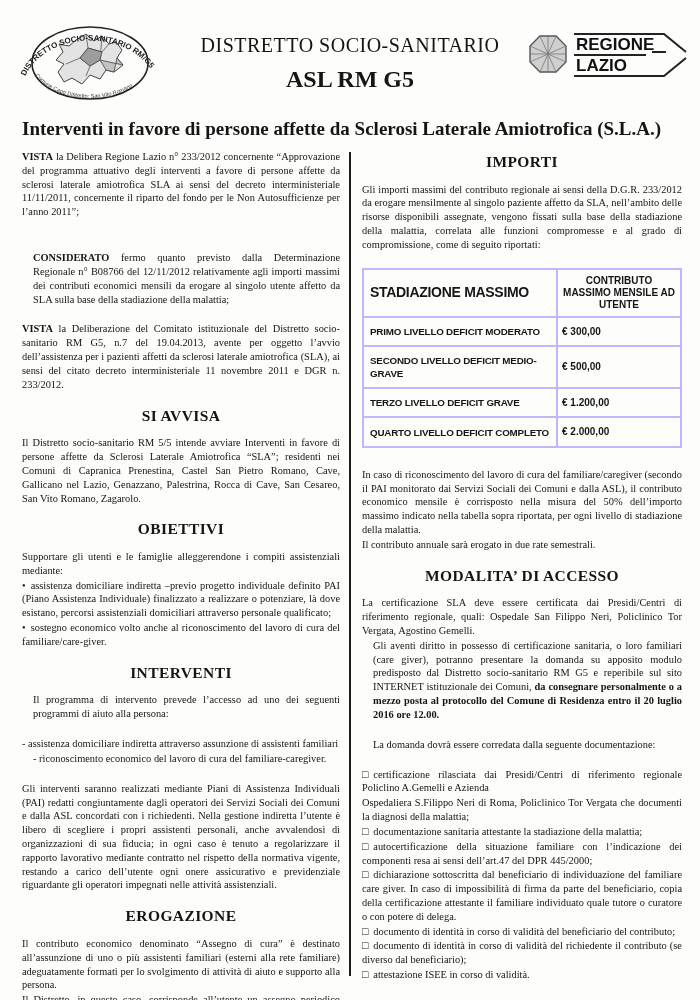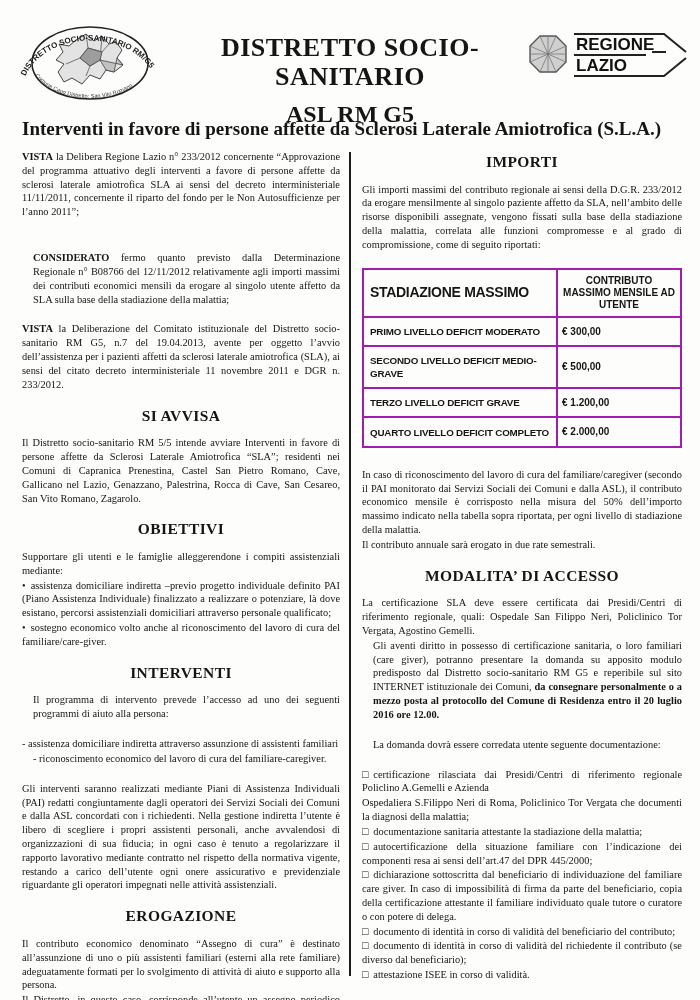--- a/index.html
+++ b/index.html
@@ -6,21 +6,21 @@
   .page{
     position:relative;width:700px;height:1000px;margin:0 auto;
     background:#fdfdfc;color:#151515;overflow:hidden;
     font-family:"Liberation Serif", serif;
   }
   
   .hdr{position:absolute;top:6px;left:0;width:700px;height:106px;}
   .logo-left{position:absolute;left:14px;top:2px;}
   .logo-right{position:absolute;right:6px;top:22px;}
   .titles{position:absolute;left:168px;right:168px;top:28px;text-align:center;}
-  .title1{font-size:26px;font-weight:bold;letter-spacing:.5px;line-height:1.1;}
+  .title1{font-size:20px;font-weight:normal;letter-spacing:.5px;line-height:1.1;}
   .title2{font-size:24px;font-weight:bold;margin-top:10px;line-height:1.1;}
   .subtitle{
     position:absolute;top:118px;left:22px;right:14px;
     font-size:19px;font-weight:bold;line-height:1.2;
   }
   
   .vdivider{position:absolute;left:349px;top:152px;width:2px;height:824px;background:#1c1c1c;}
   .col{position:absolute;top:150px;font-size:10.4px;line-height:1.33;}
   .col-left{left:22px;width:318px;}
   .col-right{left:362px;width:320px;}
@@ -32,21 +32,21 @@
   h3.sec{
     font-size:15.5px;font-weight:bold;text-align:center;
     margin:14px 0 10px 0;letter-spacing:.4px;
   }
   .chk .box, .blt .mark{display:inline-block;margin-right:5px;}
   
   table.tbl{
     width:100%;border-collapse:collapse;margin:16px 0 20px 0;
     font-family:"Liberation Sans", sans-serif;border:2px solid #111;
   }
-  table.tbl th, table.tbl td{border:2px solid #a21caf;}
+  table.tbl th, table.tbl td{border:2px solid #c4b5fd;}
   th.c1{font-size:14px;font-weight:bold;text-align:left;padding:9px 6px;letter-spacing:-.3px;}
   th.c2{font-size:10px;font-weight:bold;text-align:center;padding:5px 4px;line-height:1.2;width:39%;}
   td.l{font-size:9.8px;font-weight:bold;text-align:left;padding:7px 6px;letter-spacing:-.2px;}
   td.v{font-size:10px;font-weight:bold;text-align:left;padding:7px 4px;}
 </style>
 </head>
 <body>
 
 <div class="page">
 
@@ -150,21 +150,21 @@
       </tbody>
     </table>
 
     <p class="tight">In caso di riconoscimento del lavoro di cura del familiare/caregiver (secondo il PAI monitorato dai Servizi Sociali dei Comuni e dalla ASL), il contributo economico mensile è corrisposto nella misura del 50% dell’importo massimo indicato nella tabella sopra riportata, per ogni livello di stadiazione della malattia.</p>
     <p>Il contributo annuale sarà erogato in due rate semestrali.</p>
 
     <h3 class="sec">MODALITA’ DI ACCESSO</h3>
     <p class="tight">La certificazione SLA deve essere certificata dai Presidi/Centri di riferimento regionale, quali: Ospedale San Filippo Neri, Policlinico Tor Vergata, Agostino Gemelli.</p>
     <p class="mb-md"><span>Gli aventi diritto in possesso di certificazione sanitaria, o loro familiari (care giver), potranno presentare la domanda su apposito modulo predisposto dal Distretto socio-sanitario RM G5 e reperibile sul sito INTERNET istituzionale dei Comuni, </span><b>da consegnare personalmente o a mezzo posta al protocollo del Comune di Residenza entro il 20 luglio 2016 ore 12.00.</b></p>
 
-    <p class="mb-md">La domanda dovrà essere corredata utente seguente documentazione:</p>
+    <p class="mb-md">La domanda dovrà essere corredata dalla seguente documentazione:</p>
 
     <p class="chk tight"><span class="box">□</span><span>certificazione rilasciata dai Presidi/Centri di riferimento regionale Policlino A.Gemelli e Azienda</span></p>
     <p class="chk tight"><span>Ospedaliera S.Filippo Neri di Roma, Policlinico Tor Vergata che documenti la diagnosi della malattia;</span></p>
     <p class="chk tight"><span class="box">□</span><span>documentazione sanitaria attestante la stadiazione della malattia;</span></p>
     <p class="chk tight"><span class="box">□</span><span>autocertificazione della situazione familiare con l’indicazione dei componenti resa ai sensi dell’art.47 del DPR 445/2000;</span></p>
     <p class="chk tight"><span class="box">□</span><span>dichiarazione sottoscritta dal beneficiario di individuazione del familiare care giver. In caso di impossibilità di firma da parte del beneficiario, copia della certificazione attestante il familiare individuato quale tutore o curatore o con potere di delega.</span></p>
     <p class="chk tight"><span class="box">□</span><span>documento di identità in corso di validità del beneficiario del contributo;</span></p>
     <p class="chk tight"><span class="box">□</span><span>documento di identità in corso di validità del richiedente il contributo (se diverso dal beneficiario);</span></p>
     <p class="chk"><span class="box">□</span><span>attestazione ISEE in corso di validità.</span></p>
 

